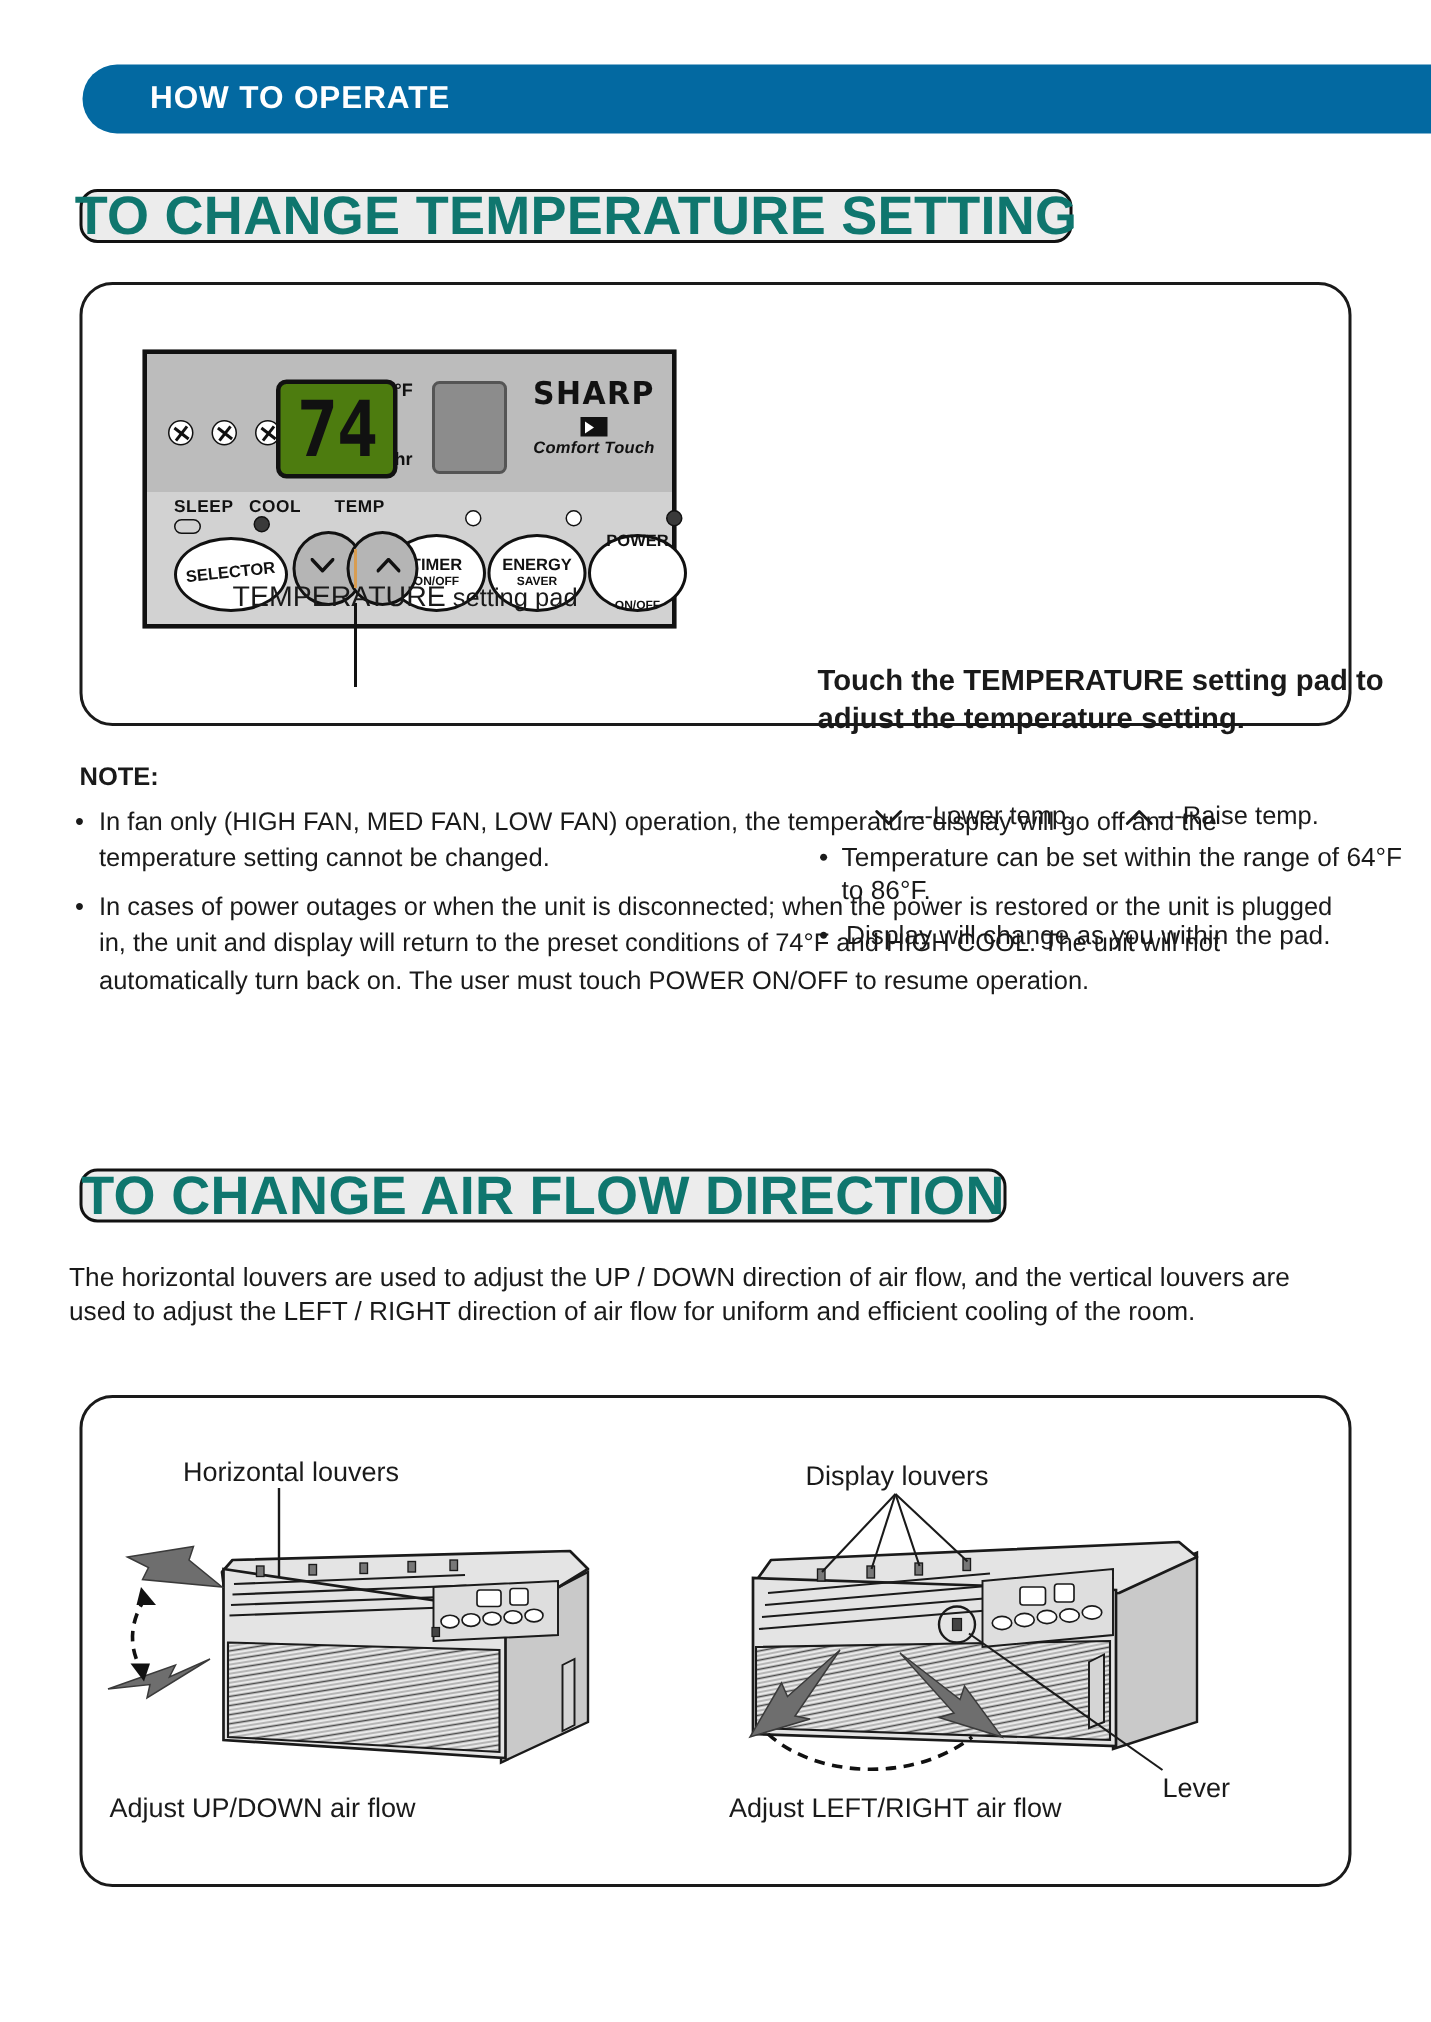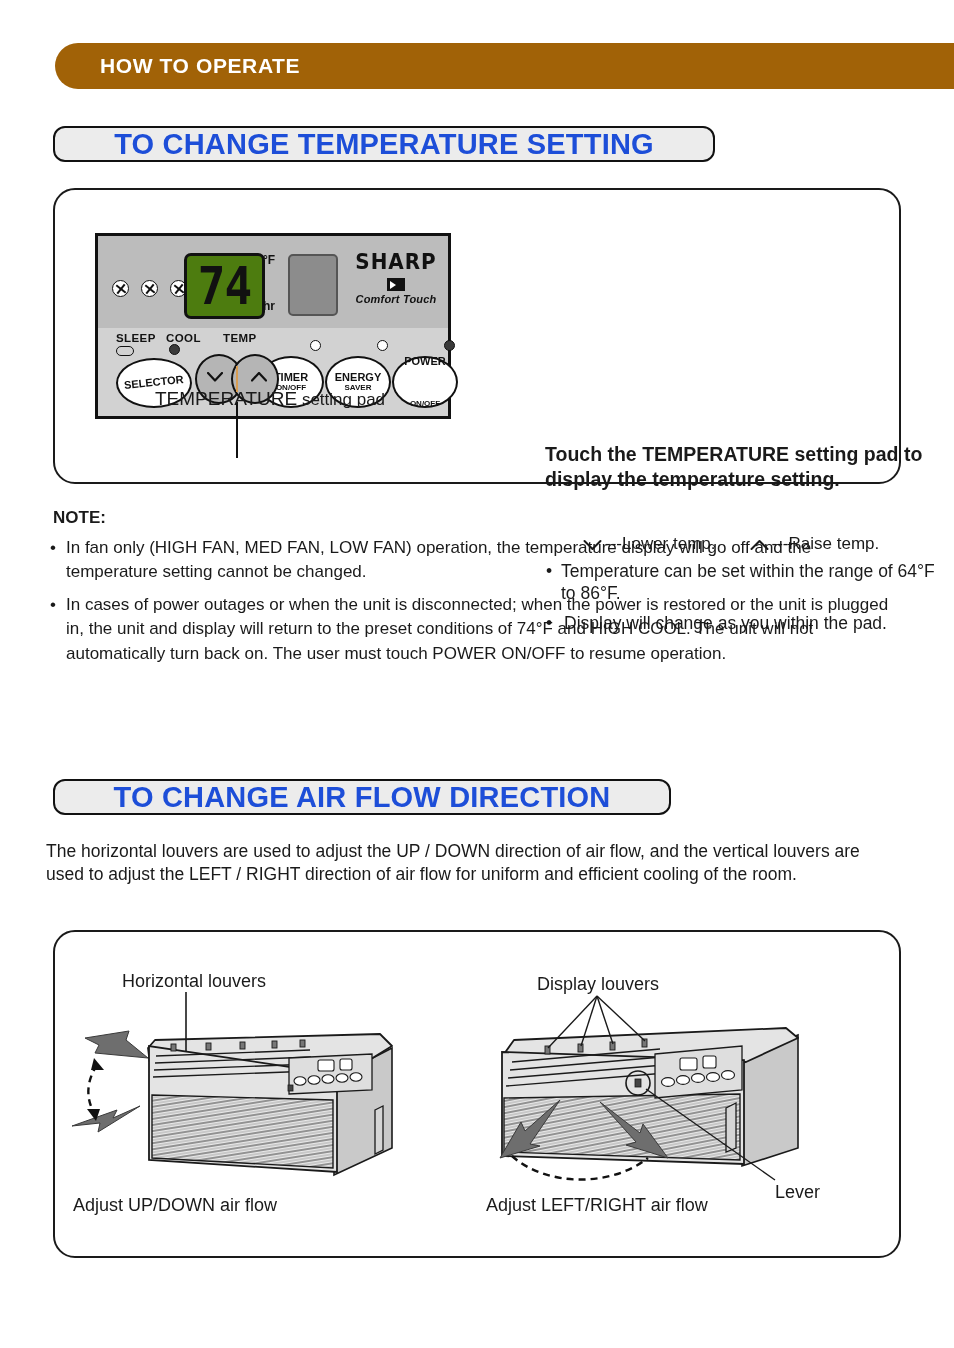--- a/index.html
+++ b/index.html
@@ -16,21 +16,21 @@
     overflow: hidden;
   }
 
   
   .header-bar {
     position: absolute;
     left: 55px;
     top: 43px;
     width: 899px;
     height: 46px;
-    background: #a16207;
+    background: #0369a1;
     border-top-left-radius: 23px;
     border-bottom-left-radius: 23px;
   }
   .header-bar .title {
     position: absolute;
     left: 45px;
     top: 50%;
     transform: translateY(-50%);
     color: #ffffff;
     font-size: 21px;
@@ -43,24 +43,24 @@
     position: absolute;
     background: #ececec;
     border: 2.5px solid #111;
     border-radius: 12px;
     box-sizing: border-box;
     display: flex;
     align-items: center;
     justify-content: center;
   }
   .section-pill .pill-label {
-    font-size: 29px;
+    font-size: 36px;
     font-weight: bold;
     letter-spacing: 0.2px;
-    color: #1d4ed8;
+    color: #0f766e;
     white-space: nowrap;
   }
   #pill-temp { left: 53px; top: 126px; width: 662px; height: 36px; }
   #pill-air  { left: 53px; top: 779px; width: 618px; height: 36px; }
 
   
   .panel {
     position: absolute;
     border: 2px solid #1a1a1a;
     border-radius: 22px;
@@ -519,21 +519,21 @@
       <div class="chev up">
         <svg width="16" height="10" viewBox="0 0 16 10">
             <polyline points="1,8.5 8,1 15,8.5" fill="none" stroke="#111" stroke-width="2.2" stroke-linecap="round" stroke-linejoin="round"></polyline>
           </svg>
       </div>
     </div>
 
     <div class="leader-line"></div>
   </div>
 
-  <div class="lede">Touch the TEMPERATURE setting pad to display the temperature setting.</div>
+  <div class="lede">Touch the TEMPERATURE setting pad to adjust the temperature setting.</div>
 
   <div class="arrows-line">
     <span>
       <svg width="19" height="12" viewBox="0 0 19 12">
           <polyline points="1.5,2 9.5,10 17.5,2" fill="none" stroke="#1a1a1a" stroke-width="2" stroke-linecap="round" stroke-linejoin="round"></polyline>
         </svg>
     </span>
     <span>---Lower temp.</span>
     <span class="gap"></span>
     <span>

